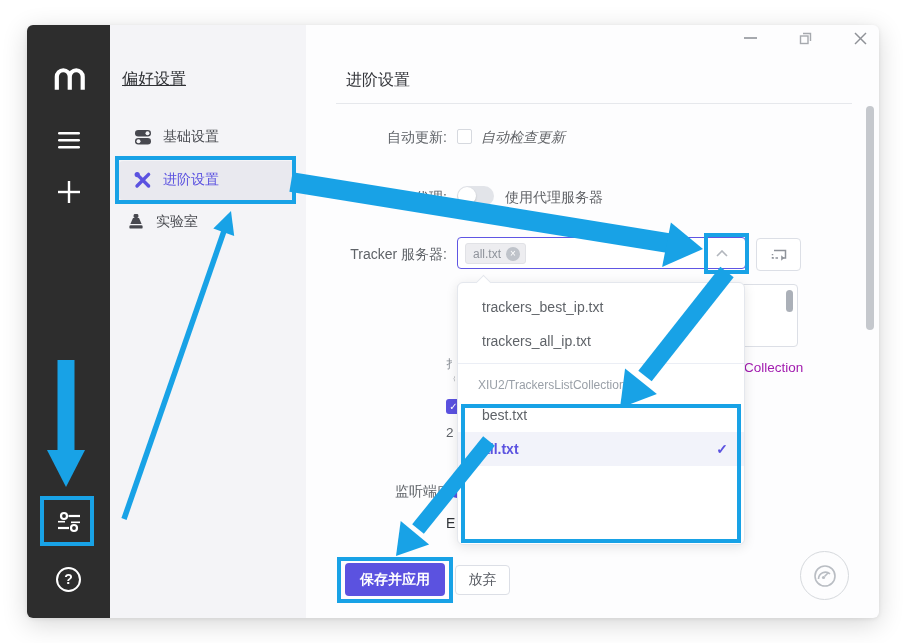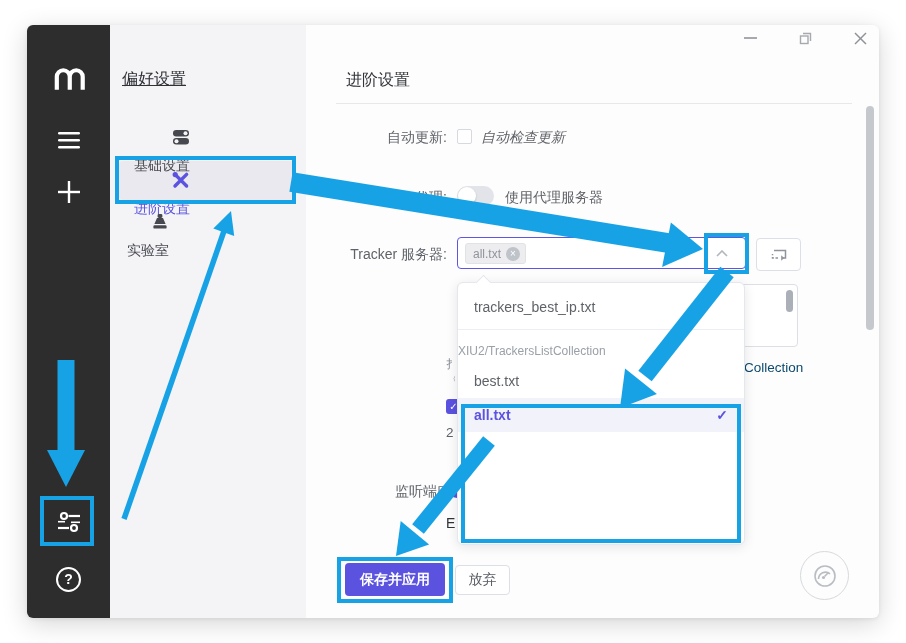--- a/index.html
+++ b/index.html
@@ -18,21 +18,21 @@
   .right { text-align:right; }
 
   
   .rail-item { position:absolute; left:27px; width:83px; display:flex; justify-content:center; align-items:center; }
   .help-circle { width:25px; height:25px; border:2px solid #fff; border-radius:50%; color:#fff;
     font-size:14px; font-weight:bold; display:flex; align-items:center; justify-content:center; }
 
   
   .menu-title { position:absolute; left:122px; top:69px; font-size:16px; color:#2f3135;text-decoration:underline; }
   .menu-active-bg { position:absolute; left:119px; top:161px; width:175px; height:39px; background:#e9e9ef; border-radius:4px; }
-  .menu-item { position:absolute; display:flex; align-items:flex-end; gap:11px; font-size:14px; color:#4a4c52;flex-direction:column; }
+  .menu-item { position:absolute; display:flex; align-items:flex-start; gap:11px; font-size:14px; color:#4a4c52; }
   .menu-item.active { color:#5b52e0; }
 
   
   .page-title { position:absolute; left:346px; top:70px; font-size:16px; color:#33353a; }
   .title-divider { position:absolute; left:336px; top:103px; width:516px; height:1px; background:#e6e8ec; }
 
   .form-label { position:absolute; font-size:14px; color:#5f6368; text-align:right; white-space:nowrap; }
 
   .checkbox { position:absolute; width:15px; height:15px; border:1px solid #d6d9df; border-radius:2px; background:#fff; }
   .toggle { position:absolute; width:37px; height:20px; border-radius:10px; background:#e2e4e9; }
@@ -53,25 +53,25 @@
   .textarea-frag { position:absolute; left:457px; top:284px; width:341px; height:63px; background:#fff;
     border:1px solid #dcdfe6; border-radius:4px; z-index:4; }
   .textarea-frag .thumb { position:absolute; right:4px; top:5px; width:7px; height:22px; background:#abb0b8; border-radius:4px; }
   .frag { position:absolute; z-index:4; }
 
   
   .dropdown { position:absolute; left:457px; top:282px; width:288px; height:263px; background:#fff;
     border:1px solid #e4e7ed; border-radius:6px; box-shadow:0 2px 12px rgba(0,0,0,.1); z-index:20; padding-top:7px; }
   .dropdown-arrow { position:absolute; left:478px; top:277px; width:11px; height:11px; background:#fff;
     border-left:1px solid #e4e7ed; border-top:1px solid #e4e7ed; transform:rotate(45deg); z-index:21; }
-  .dd-item { height:34px; line-height:34px; padding-left:16px; font-size:14px; color:#5f6368; position:relative; }
+  .dd-item { height:34px; line-height:34px; padding-left:24px; font-size:14px; color:#5f6368; position:relative; }
   .dd-item.selected { color:#5b52e0; font-weight:bold; background:#f2f3fa; }
   .dd-check { position:absolute; right:16px; top:0; color:#5b52e0; font-weight:bold; font-size:14px; }
   .dd-divider { height:1px; background:#ebeef5; margin:5px 0 4px 0; }
-  .dd-group { height:30px; line-height:34px; padding-left:0; font-size:12px; color:#9aa0a8; }
+  .dd-group { height:30px; line-height:34px; padding-left:20px; font-size:12px; color:#9aa0a8; }
 
   
   .save-btn { position:absolute; left:345px; top:563px; width:100px; height:33px; background:#5b52e0; border:none;
     border-radius:4px; color:#fff; font-size:14px; font-weight:bold; font-family:"Liberation Sans",sans-serif;text-align:center; }
   .discard-btn { position:absolute; left:455px; top:565px; width:55px; height:30px; background:#fff;
     border:1px solid #dcdfe6; border-radius:4px; color:#595d64; font-size:14px; font-family:"Liberation Sans",sans-serif; }
   .gauge-btn { position:absolute; left:800px; top:551px; width:49px; height:49px; border:1px solid #d6d9dd;
     border-radius:50%; display:flex; align-items:center; justify-content:center; background:#fdfdfe; }
 
   
@@ -208,29 +208,30 @@
       <polyline points="8,11 2.5,11 2.5,7" fill="none" stroke="#8f939a" stroke-width="1.5" stroke-dasharray="2.5 1.6"></polyline>
       <polygon points="11.2,8.3 11.2,13.7 14.2,11" fill="#8f939a"></polygon>
     </svg>
   </div>
 
   <div class="textarea-frag">
     <div class="thumb"></div>
   </div>
   <span class="frag clip" style="left:446px; top:356px; width:9px; height:14px; color:#8a8f96; font-size:12px;">扌</span>
   <span class="frag clip" style="left:446px; top:371px; width:9px; height:14px; color:#8a8f96; font-size:12px;">〈</span>
-  <span class="frag" style="left:744px; top:360px; color:#0c4a6e; font-size:13.5px;">Collection</span>
+  <span class="frag" style="left:744px; top:360px; color:#a21caf; font-size:13.5px;">Collection</span>
   <div class="frag" style="left:446px; top:399px; width:15px; height:15px; background:#5b52e0; border-radius:3px; color:#fff; font-size:10px; text-align:center; line-height:15px;">✓</div>
   <span class="frag" style="left:446px; top:425px; color:#5f6368; font-size:13.5px;">2</span>
   <div class="frag right" style="left:381px; top:483px; width:70px; color:#5f6368; font-size:14px; white-space:nowrap;">监听端口</div>
   <div class="frag" style="left:448px; top:480px; width:18px; height:18px; background:#5b52e0; border-radius:50%;"></div>
   <span class="frag" style="left:446px; top:515px; color:#303338; font-size:14px;">E</span>
 
   <div class="dropdown">
     <div class="dd-item">trackers_best_ip.txt</div>
+    <div class="dd-item">trackers_all_ip.txt</div>
     <div class="dd-divider"></div>
     <div class="dd-group">XIU2/TrackersListCollection</div>
     <div class="dd-item">best.txt</div>
     <div class="dd-item selected">
       <span>all.txt</span>
       <span class="dd-check">✓</span>
     </div>
   </div>
   <div class="dropdown-arrow"></div>
 

